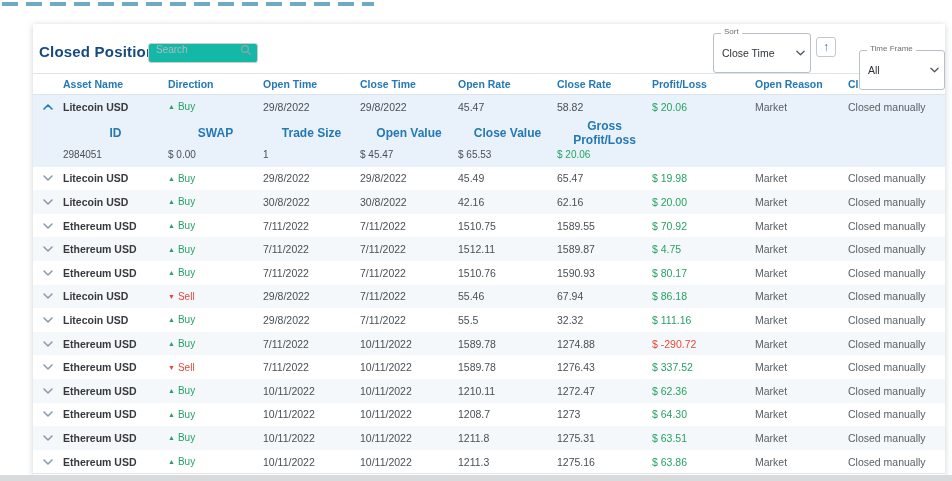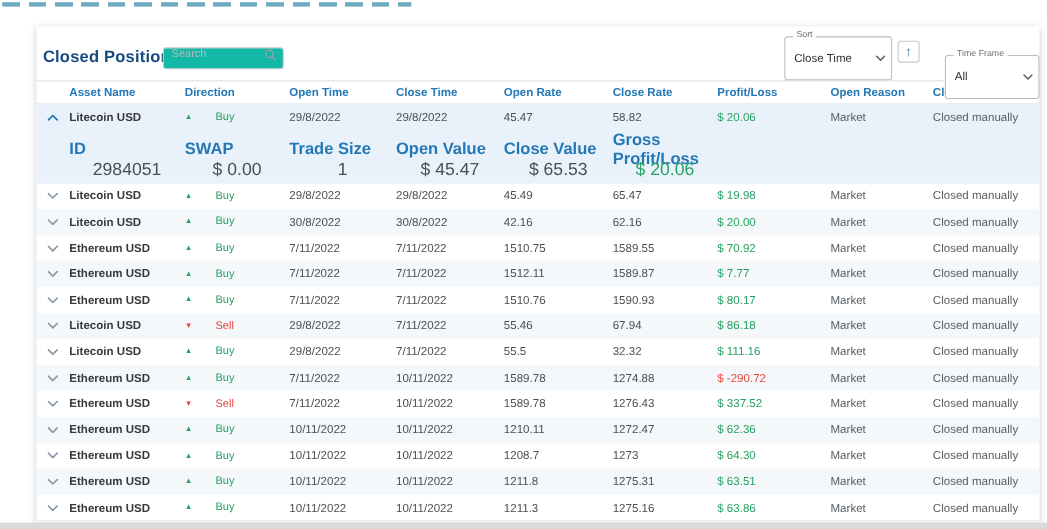--- a/index.html
+++ b/index.html
@@ -46,25 +46,25 @@
   .grid { display:grid;
           grid-template-columns:30px 105px 95px 97px 98px 99px 95px 103px 93px 1fr;
           align-items:center; }
   .thead { height:22px; border-top:1px solid #dde3e8; border-bottom:1px solid #dde3e8; }
   .th { font-size:10.5px; color:#2478b5; font-weight:600; }
 
   .row { height:23.6px; font-size:10.5px; color:#4a4f54; cursor:pointer; }
   .row.alt { background:#f5f8fa; }
   .expanded-block { background:#e9f2fb; }
   .detail-row { height:24px; }
-  .dl { font-size:15px; color:#2478b5; font-weight:600; }
-  .dv { font-size:16px; color:#4a4f54;text-align:center; }
+  .dl { font-size:12px; color:#2478b5; font-weight:600;text-align:center; }
+  .dv { font-size:10px; color:#4a4f54; }
 
   .asset { font-weight:700; color:#37393c; }
-  .dirn { display:flex; align-items:center; gap:21px; font-size:10px; }
+  .dirn { display:flex; align-items:center; gap:3px; font-size:10px; }
   .dirn.buy  { color:#27a163; }
   .dirn.sell { color:#e2483d; }
   .tri { font-size:7px; line-height:1; }
   .pos { color:#27a163; }
   .neg { color:#e2483d; }
   .reason { color:#5a6065; }
   .chev { display:flex; justify-content:center; align-items:center; cursor:pointer; }
 
   .hscroll { position:absolute; left:0; right:0; bottom:0; height:6px; background:#d8dadc; }
   .tbl-bottom { border-bottom:1px solid #e2e5e8; }
@@ -234,21 +234,21 @@
         </div>
         <div class="asset">Ethereum USD</div>
         <div class="dirn buy">
           <span class="tri">▲</span>
           <span>Buy</span>
         </div>
         <div>7/11/2022</div>
         <div>7/11/2022</div>
         <div>1512.11</div>
         <div>1589.87</div>
-        <div class="profit pos">$ 7.77</div>
+        <div class="profit pos">$ 4.75</div>
         <div class="reason">Market</div>
         <div class="reason">Closed manually</div>
       </div>
       <div class="grid row">
         <div class="chev">
           <svg width="10" height="6" viewBox="0 0 10 6">
             <polyline points="1,1 5,5 9,1" fill="none" stroke="#8a9bab" stroke-width="1.6" stroke-linecap="round" stroke-linejoin="round"></polyline>
           </svg>
         </div>
         <div class="asset">Ethereum USD</div>

